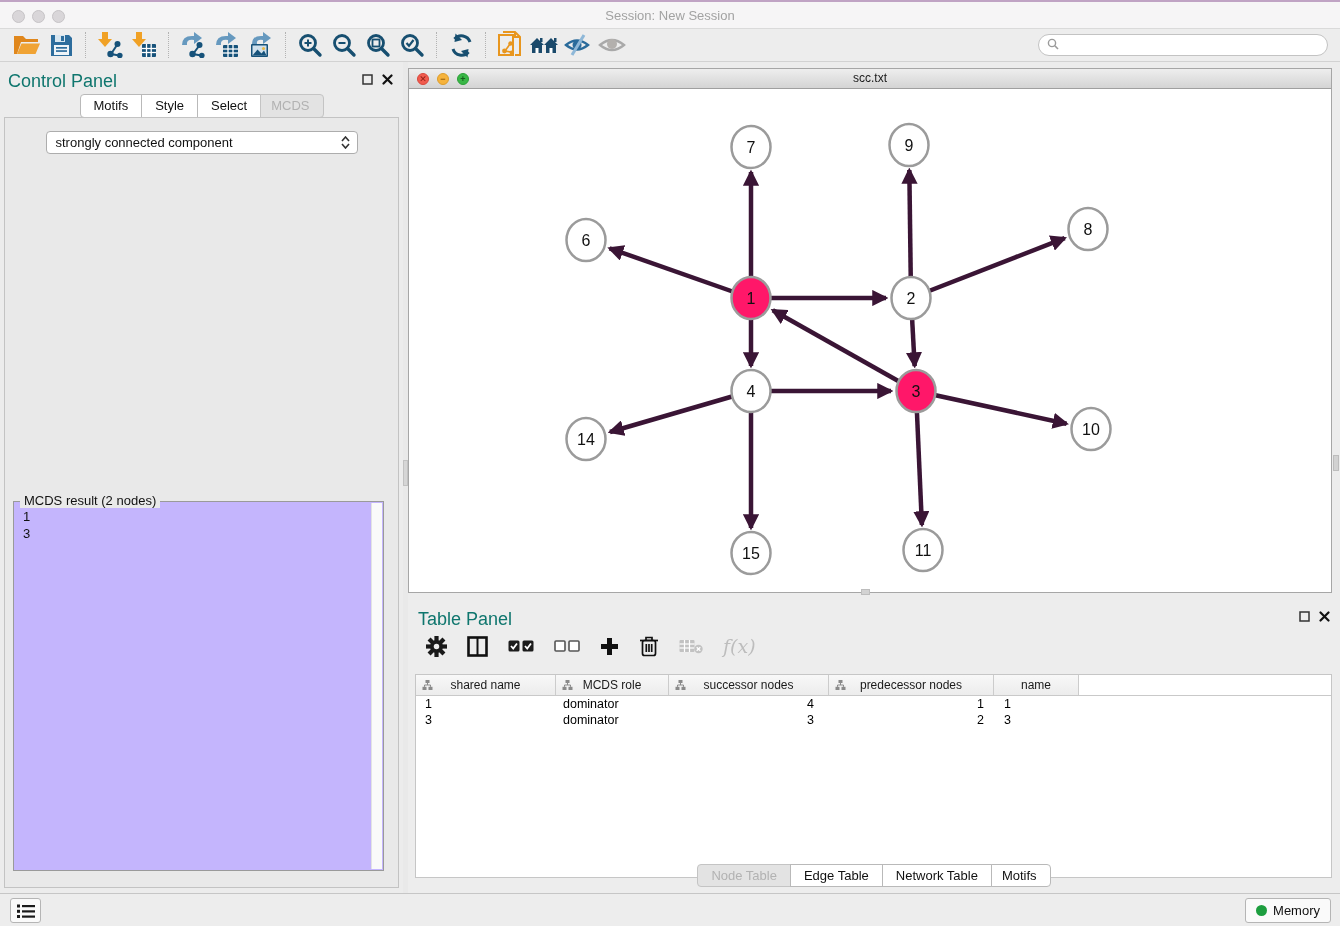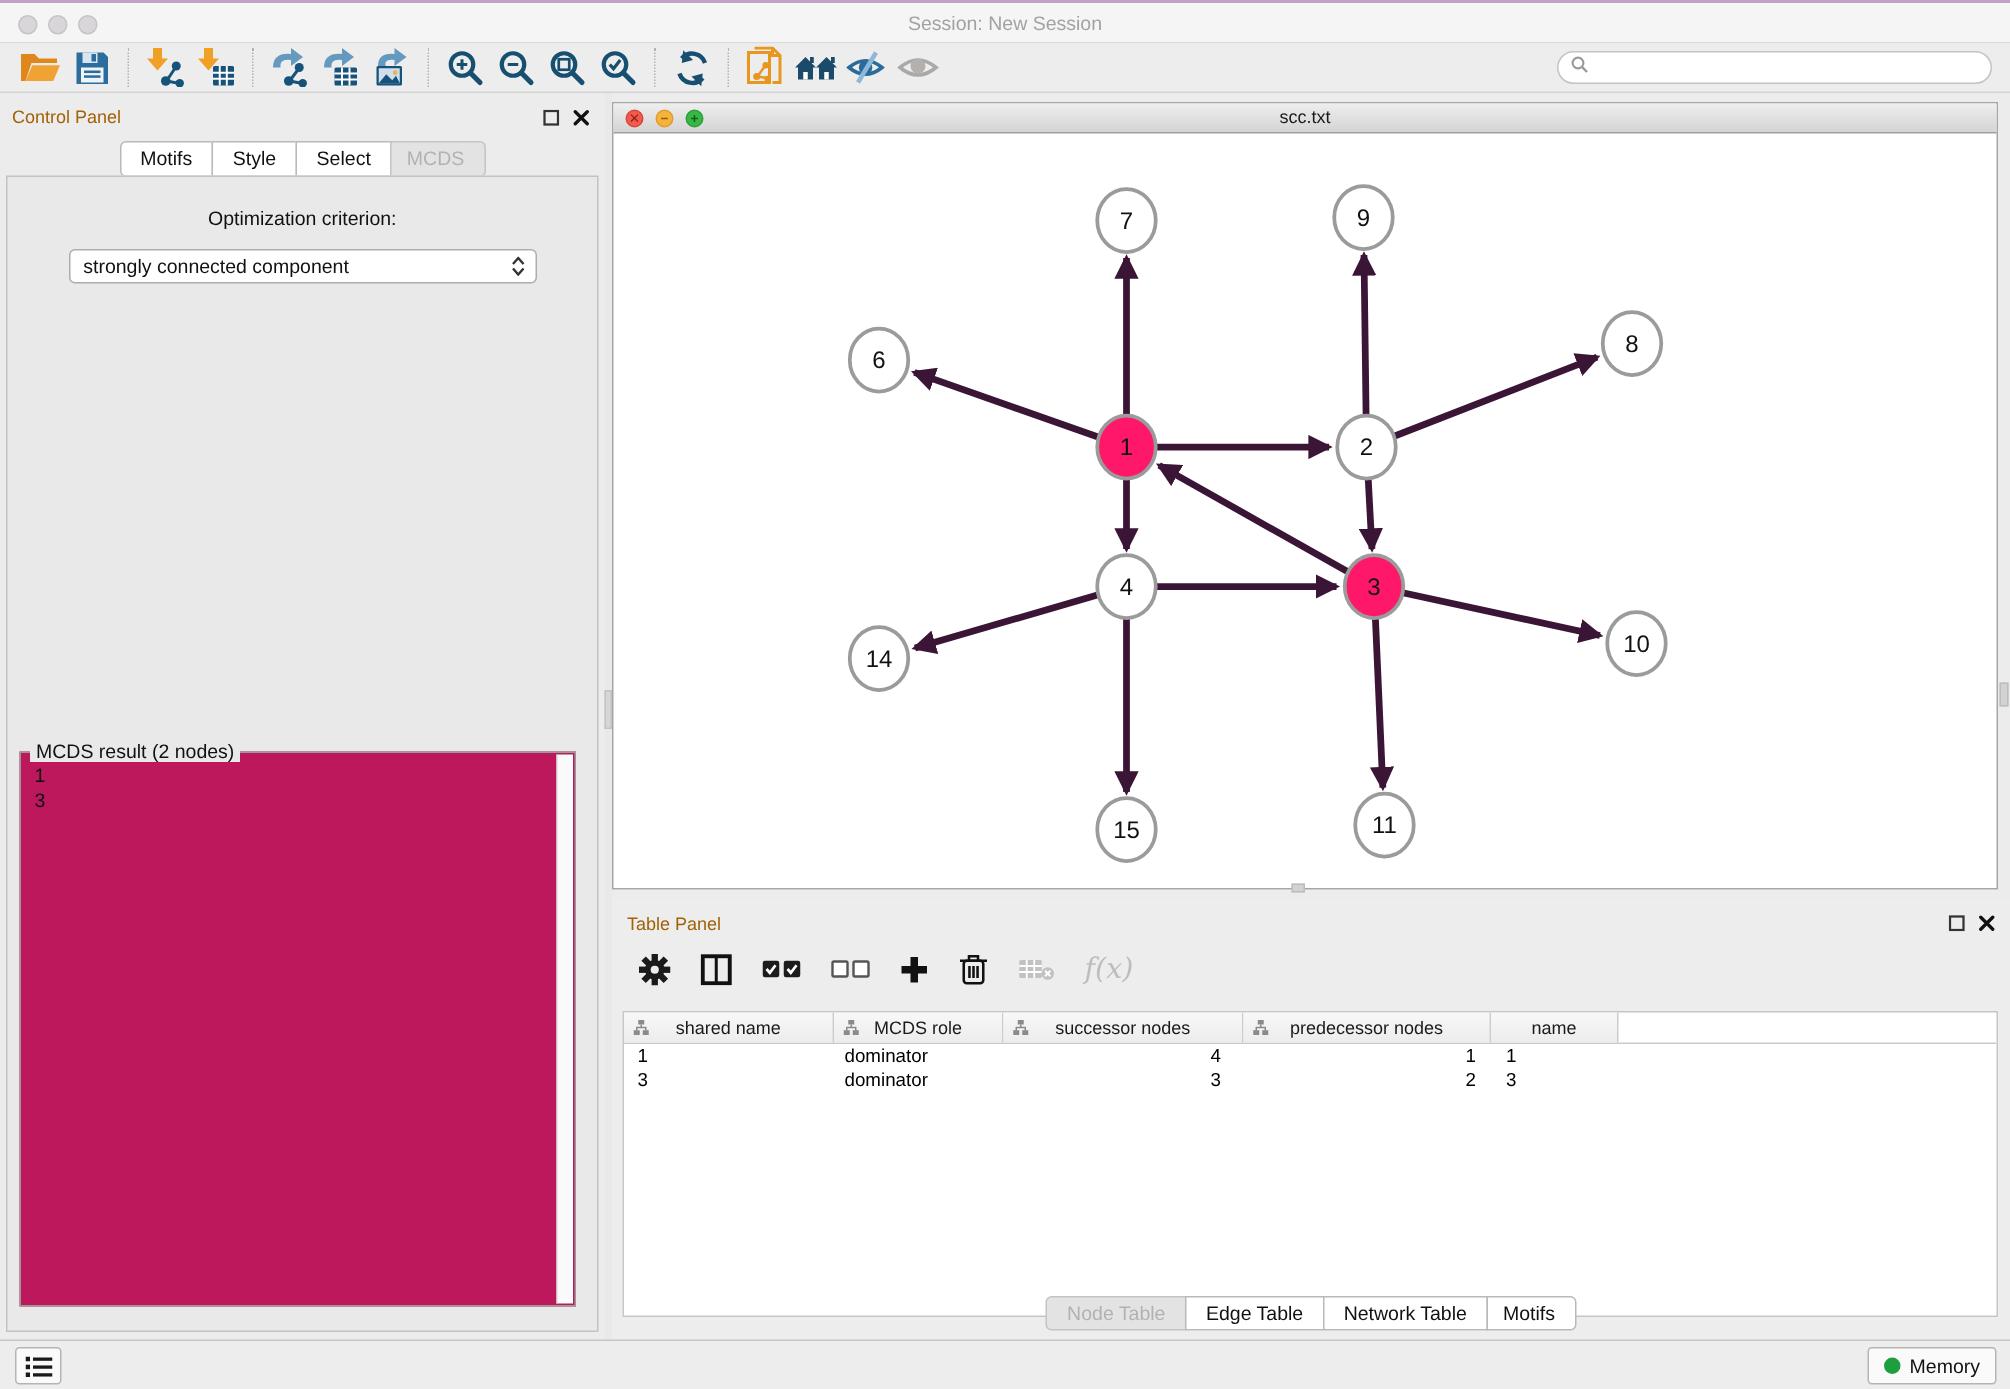--- a/index.html
+++ b/index.html
@@ -26,41 +26,41 @@
   .tb-icon { width:34px; height:30px; display:flex; align-items:center; justify-content:center; flex:0 0 auto; }
   .tb-sep { width:1px; height:26px; border-left:1px dotted #b3b3b3; margin:0 7px; flex:0 0 auto; }
   .search-wrap { margin-left:auto; margin-right:12px; width:290px; height:22px;
     background:#fff; border:1px solid #c3c3c3; border-radius:12px;
     display:flex; align-items:center; padding:0 8px; gap:5px; }
   .search-input { border:none; outline:none; flex:1; font-size:12px; background:transparent; font-family:inherit; }
 
   
   .control-panel { position:absolute; top:62px; left:0; width:403px; height:831px; background:#ececec; }
   .panel-head { position:relative; height:32px; }
-  .panel-title { position:absolute; left:8px; top:9px; font-size:12px; color:#a16207; }
+  .panel-title { position:absolute; left:8px; top:9px; font-size:18px; color:#0f766e; }
   .panel-btns { position:absolute; right:10px; top:9px; display:flex; gap:9px; align-items:center; }
   .tabs-row { display:flex; justify-content:center; height:24px; }
   .seg-tab { font-size:13px; padding:3px 13px; background:#fff; border:1px solid #b9b9b9;
     margin-left:-1px; color:#111; cursor:default; }
   .seg-tab:first-child { border-radius:4px 0 0 4px; margin-left:0; }
   .seg-tab:last-child { border-radius:0 4px 4px 0;padding-left:10px; }
   .seg-tab.active { background:#e3e3e3; color:#b2b2b2; border-color:#c4c4c4; }
   .cp-frame { position:absolute; left:4px; right:4px; top:55px; bottom:5px;
     border:1px solid #c3c3c3; background:#e9e9e9; }
   .opt-label { text-align:center; margin-top:20px; font-size:13px; color:#111; }
   .dropdown { position:relative; margin:13px auto 0; width:312px; height:23px;
     background:#fff; border:1px solid #adadad; border-radius:4px;text-decoration:underline; }
   .dropdown-value { position:absolute; left:9px; top:3px; font-size:13px; color:#111; }
   .stepper { position:absolute; right:4px; top:2px; bottom:2px; width:14px;
     display:flex; flex-direction:column; align-items:center; justify-content:center; gap:1px; }
   .btn-row { margin-top:11px; display:flex; justify-content:center; gap:15px; }
   .push-btn { font-size:13px; font-family:inherit; padding:3px 17px; background:#fff;
     border:1px solid #adadad; border-radius:4px; color:#111; }
   .groupbox { position:absolute; left:8px; width:371px; top:383px; height:370px;
-    border:1px solid #9a9a9a; background:#be185d; }
+    border:1px solid #9a9a9a; background:#c4b5fd; }
   .groupbox-legend { position:absolute; top:-9px; left:6px; background:#e9e9e9;
     padding:0 4px; font-size:13px; color:#111; }
   .groupbox-body { position:absolute; inset:1px 13px 1px 1px; padding:5px 8px; overflow:hidden; }
   .result-line { font-size:13px; line-height:17px; color:#111; }
   .groupbox-scroll { position:absolute; top:1px; bottom:1px; right:1px; width:11px;
     background:#fafafa; border-left:1px solid #e3e3e3; }
 
   
   .vsplit { position:absolute; top:62px; left:403px; width:5px; height:831px; background:#e9e9e9; }
   .vsplit-handle { position:absolute; top:398px; left:0; width:5px; height:26px;
@@ -307,21 +307,20 @@
         </span>
       </span>
     </div>
     <div class="tabs-row" id="cp-tabs">
         <span class="seg-tab">Motifs</span>
         <span class="seg-tab">Style</span>
         <span class="seg-tab">Select</span>
         <span class="seg-tab active">MCDS</span>
       </div>
     <div class="cp-frame">
-      <div class="opt-label">Optimization criterion:</div>
       <div class="dropdown">
         <span class="dropdown-value">strongly connected component</span>
         <span class="stepper">
           <svg width="9" height="6" viewBox="0 0 9 6">
               <path d="M1 5 L4.5 1 L8 5" fill="none" stroke="#333" stroke-width="1.6"></path>
             </svg>
           <svg width="9" height="6" viewBox="0 0 9 6">
               <path d="M1 1 L4.5 5 L8 1" fill="none" stroke="#333" stroke-width="1.6"></path>
             </svg>
         </span>

